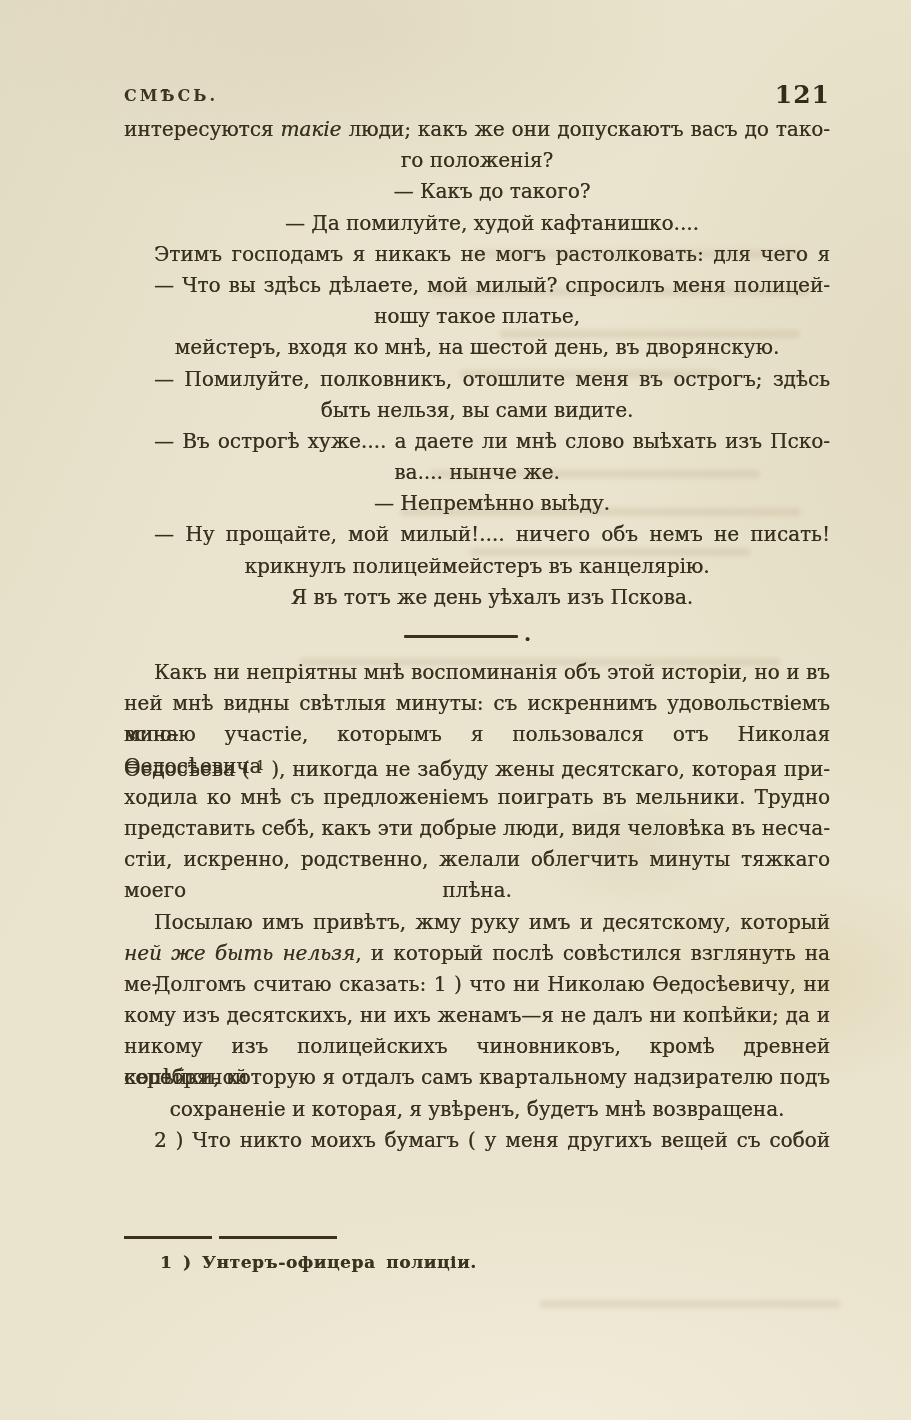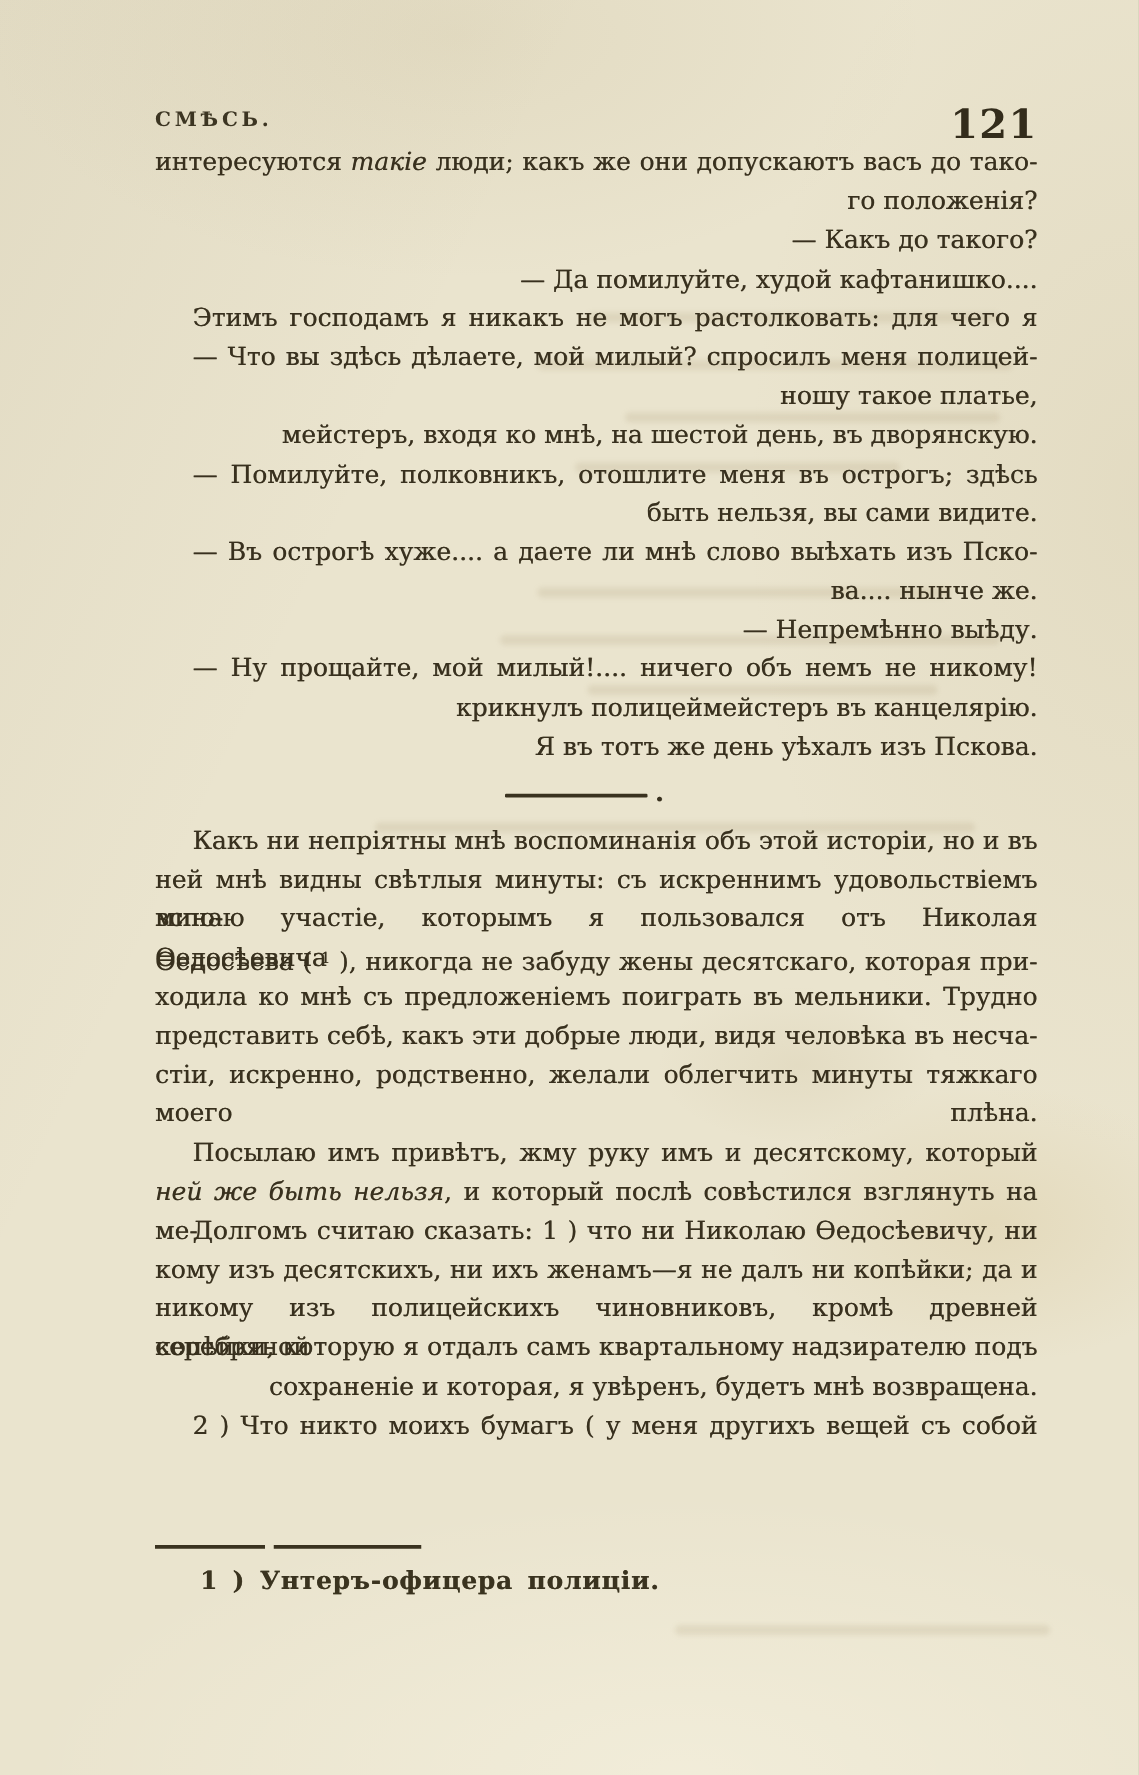--- a/index.html
+++ b/index.html
@@ -34,51 +34,51 @@
   #content-header {
     position: absolute; left: 124px; top: 82px; width: 706px; height: 34px;
   }
   #running-title {
     display: block; text-align: left;
     font-size: 16px; letter-spacing: 3px; font-weight: bold;
     color: #3c3522; padding-top: 4px;
   }
   #page-number {
     position: absolute; right: 0; top: -2px;
-    font-size: 32px; font-weight: bold; letter-spacing: 1px; color: #332c1b;
+    font-size: 25px; font-weight: bold; letter-spacing: 1px; color: #332c1b;
   }
   #text-flow {
     position: absolute; left: 124px; top: 114px; width: 706px;
     font-size: 20px; line-height: 31.2px;
     text-shadow: 0.3px 0 0 rgba(56,48,30,0.75);
   }
   .line { height: 31.2px; overflow: visible; }
   .line.just { text-align: justify; text-align-last: justify; }
-  .line.end  { text-align: right; }
+  .line.end  { text-align: center; }
   .line.ind  { text-indent: 30px; }
   .it  { font-style: italic; }
   .sup { font-size: 12px; vertical-align: 6px; }
   .section-divider { position: relative; height: 44px; }
   .section-divider .rule {
     position: absolute; left: 280px; top: 22px; width: 114px; height: 2.5px;
     background: #3a321f; border-radius: 1px;
   }
   .section-divider .tail {
     position: absolute; left: 400px; top: 6px; font-size: 20px; font-weight: bold;
   }
   #footnote {
     position: absolute; left: 124px; top: 1236px; width: 706px;
   }
   .fn-rule { display: flex; gap: 7px; }
   .fn-rule .seg { height: 2.5px; background: #3a321f; }
   .fn-rule .seg1 { width: 88px; }
   .fn-rule .seg2 { width: 118px; }
   #footnote-text {
     margin-top: 13px; padding-left: 36px;
-    font-size: 20px; font-weight: bold; letter-spacing: 0.6px; word-spacing: 4px;
+    font-size: 17px; font-weight: bold; letter-spacing: 0.6px; word-spacing: 4px;
     color: #3a331f; text-shadow: 0.2px 0 0 rgba(58,51,31,0.7);
   }
   
   .ghost {
     position: absolute; height: 8px; border-radius: 4px;
     background: rgba(150,130,85,0.14); filter: blur(2px);
   }
 </style>
 </head>
 <body>
@@ -109,21 +109,21 @@
       <div class="line end ind"><span>— Да помилуйте, худой кафтанишко....</span></div>
       <div class="line just ind"><span>Этимъ господамъ я никакъ не могъ растолковать: для чего я</span></div>
       <div class="line just ind"><span>— Что вы здѣсь дѣлаете, мой милый? спросилъ меня полицей-</span></div>
       <div class="line end"><span>ношу такое платье,</span></div>
       <div class="line end"><span>мейстеръ, входя ко мнѣ, на шестой день, въ дворянскую.</span></div>
       <div class="line just ind"><span>— Помилуйте, полковникъ, отошлите меня въ острогъ; здѣсь</span></div>
       <div class="line end"><span>быть нельзя, вы сами видите.</span></div>
       <div class="line just ind"><span>— Въ острогѣ хуже.... а даете ли мнѣ слово выѣхать изъ Пско-</span></div>
       <div class="line end"><span>ва.... нынче же.</span></div>
       <div class="line end ind"><span>— Непремѣнно выѣду.</span></div>
-      <div class="line just ind"><span>— Ну прощайте, мой милый!.... ничего объ немъ не никому!</span></div>
+      <div class="line just ind"><span>— Ну прощайте, мой милый!.... ничего объ немъ не писать!</span></div>
       <div class="line end"><span>крикнулъ полицеймейстеръ въ канцелярію.</span></div>
       <div class="line end ind"><span>Я въ тотъ же день уѣхалъ изъ Пскова.</span></div>
       <div class="section-divider">
         <div class="rule"></div>
         <span class="tail">.</span>
       </div>
       <div class="line just ind"><span>Какъ ни непріятны мнѣ воспоминанія объ этой исторіи, но и въ</span></div>
       <div class="line just"><span>ней мнѣ видны свѣтлыя минуты: съ искреннимъ удовольствіемъ вспо-</span></div>
       <div class="line just"><span>минаю участіе, которымъ я пользовался отъ Николая Ѳедосѣевича</span></div>
       <div class="line just"><span>Ѳедосѣева ( </span><span class="sup">1</span><span> ), никогда не забуду жены десятскаго, которая при-</span></div>

